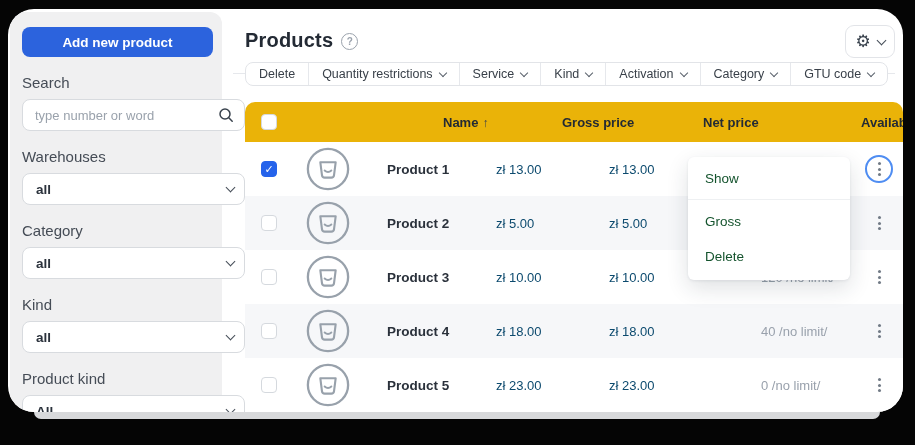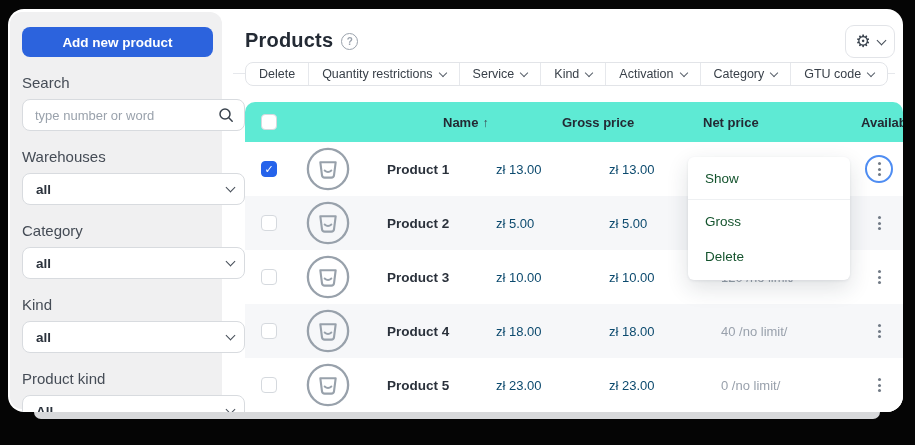--- a/index.html
+++ b/index.html
@@ -4,21 +4,21 @@
 <style>
   html,body{margin:0;padding:0;}
   body{
     width:915px;height:445px;position:relative;overflow:hidden;
     background:#050505;
     font-family:"Liberation Sans","DejaVu Sans",sans-serif;
     -webkit-font-smoothing:antialiased;
   }
   .frame{
     position:absolute;left:8px;top:9px;width:895px;height:403px;
-    background:#ffffff;border-radius:16px;overflow:hidden;
+    background:#ffffff;border-radius:26px;overflow:hidden;
   }
   .under{
     position:absolute;left:34px;top:412px;width:846px;height:7px;
     background:#d8d9db;border-radius:0 0 9px 9px;
   }
   
   .sidebar{
     position:absolute;left:2px;top:3px;bottom:3px;width:212px;
     background:#f0f0f1;border-radius:12px;padding:15px 9px 0 12px;box-sizing:border-box;
   }
@@ -75,33 +75,33 @@
     cursor:pointer;white-space:nowrap;
   }
   .seg + .seg{border-left:1px solid #e6e8ec;}
   
   .table{margin:16px 8px 0 23px;width:658px;border-radius:10px;overflow:hidden;}
   .trow{
     display:grid;grid-template-columns:48px 70px 115px 113px 130px 134px 48px;
     align-items:center;height:54px;background:#fff;
   }
   .trow.alt{background:#f6f7f9;}
-  .thead{height:40px;background:#5eead4;gap:28px;}
+  .thead{height:40px;background:#eab308;gap:28px;}
   .thead .hc{font-size:13px;font-weight:700;color:#232a34;}
   .arrow{font-weight:400;color:#3a414b;margin-left:4px;font-size:12px;}
   .ccell{display:flex;justify-content:center;}
   .cb{
     width:16px;height:16px;border:1px solid #d5d9de;border-radius:4px;background:#fff;
     display:flex;align-items:center;justify-content:center;cursor:pointer;box-sizing:border-box;
   }
   .cb.checked{background:#2563eb;border-color:#2563eb;color:#fff;font-size:11px;font-weight:700;line-height:1;}
   .avatar{display:flex;justify-content:center;align-items:center;}
   .pname{font-size:13.5px;font-weight:700;color:#2a313b;padding-left:24px;}
   .price{font-size:13px;color:#0c4a6e;margin-left:18px;}
-  .avail{font-size:13px;color:#99a1ac;}
+  .avail{font-size:13px;color:#99a1ac;margin-left:40px;}
   .kcell{display:flex;justify-content:center;}
   .kebab{
     width:28px;height:28px;border-radius:50%;display:flex;flex-direction:column;
     align-items:center;justify-content:center;gap:2.5px;cursor:pointer;box-sizing:border-box;
   }
   .kebab.active{border:2px solid #4f8df2;}
   .dot{width:3px;height:3px;border-radius:50%;background:#717a85;}
   
   .menu{
     position:absolute;left:680px;top:148px;width:162px;background:#fff;border-radius:6px;

